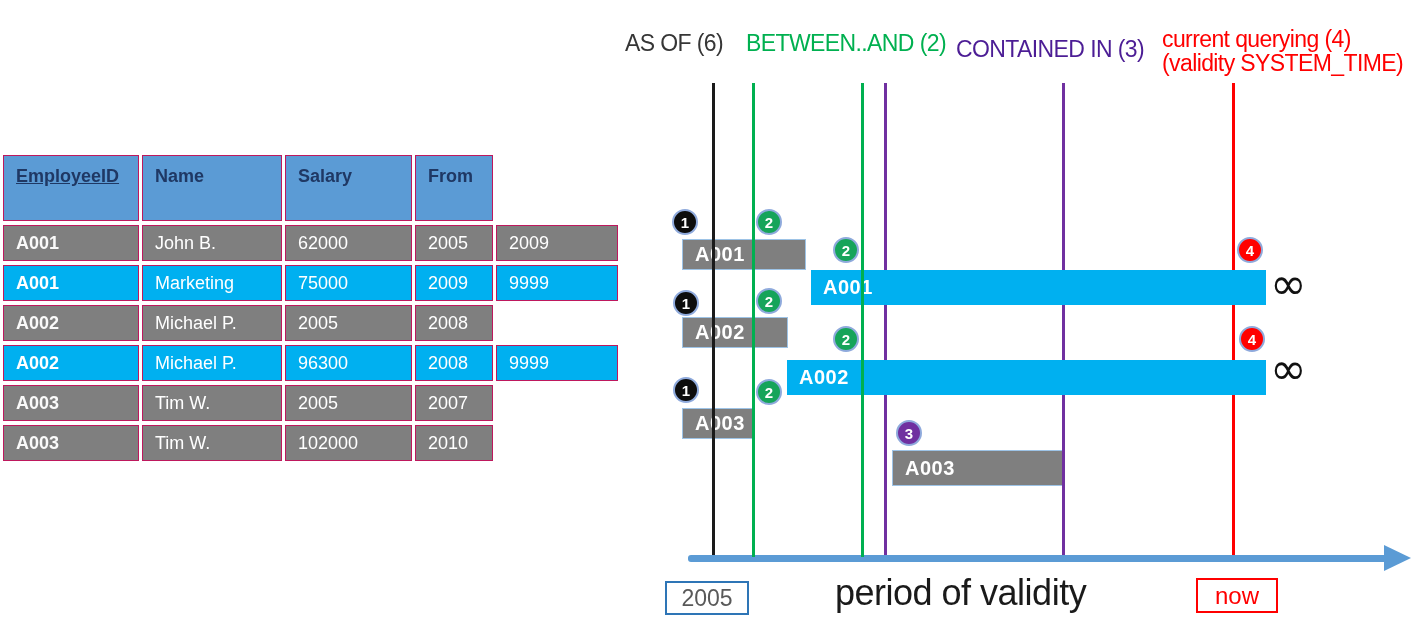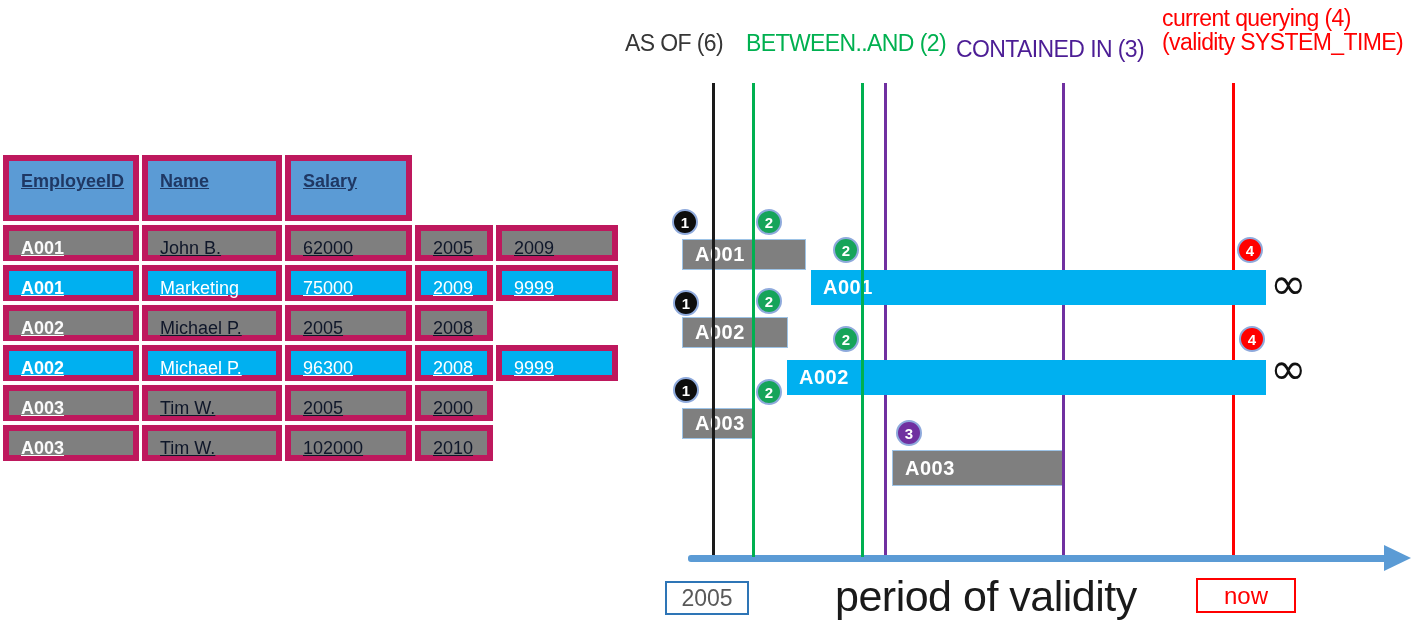--- a/index.html
+++ b/index.html
@@ -4,33 +4,33 @@
 <style>
   html,body{margin:0;padding:0;background:#fff;}
   .canvas{
     position:relative;width:1428px;height:637px;background:#ffffff;
     font-family:"Liberation Sans", sans-serif;overflow:hidden;
   }
 
   
   .emp-table{position:absolute;left:3px;top:155px;}
   .t-row{display:grid;grid-template-columns:136px 140px 127px 78px 122px;column-gap:3px;margin-bottom:4px;}
-  .t-cell{box-sizing:border-box;border:6px solid #be185d;text-decoration:underline;}
+  .t-cell{box-sizing:border-box;border:1px solid #be185d;}
   .h-cell{height:66px;background:#5B9BD5;color:#1F3864;font-weight:bold;font-size:18px;padding:10px 0 0 12px;}
   .h-cell .u{text-decoration:underline;}
-  .d-cell{height:36px;background:#7F7F7F;color:#0f172a;font-size:18px;padding:7px 0 0 12px;}
+  .d-cell{height:36px;background:#7F7F7F;color:#ffffff;font-size:18px;padding:7px 0 0 12px;}
   .t-row.hl .d-cell{background:#00B0F0;color:#ffffff;}
   .col-id{font-weight:bold;color:#FAFAFA;}
 
   
   .legend{position:absolute;font-size:23px;letter-spacing:-0.6px;white-space:nowrap;font-weight:400;}
   .legend.asof{left:625px;top:30px;color:#363636;}
   .legend.between{left:746px;top:30px;color:#00B050;}
   .legend.contained{left:956px;top:36px;color:#4c1d95;text-align:center;}
-  .legend.current{left:1162px;top:6px;color:#FF0000;line-height:24px;}
+  .legend.current{left:1162px;top:27px;color:#FF0000;line-height:24px;}
 
   
   .vline{position:absolute;top:83px;height:474px;width:3px;z-index:2;}
   .vline.black{background:#1a1a1a;}
   .vline.green{background:#00B050;z-index:4;}
   .vline.purple{background:#7030A0;}
   .vline.red{background:#FF0000;}
 
   .bar{position:absolute;box-sizing:border-box;display:flex;align-items:center;
        color:#fff;font-weight:bold;font-size:20px;padding-left:12px;letter-spacing:0.5px;}
@@ -48,35 +48,36 @@
   .inf{position:absolute;z-index:4;color:#111;font-size:44px;line-height:1;
        font-family:"DejaVu Sans", sans-serif;}
 
   .axis-line{position:absolute;left:688px;top:555px;width:700px;height:7px;background:#5B9BD5;border-radius:3px;z-index:2;}
   .axis-arrow{position:absolute;left:1384px;top:545px;width:0;height:0;z-index:2;
               border-left:27px solid #5B9BD5;border-top:13px solid transparent;border-bottom:13px solid transparent;}
 
   .box-label{position:absolute;box-sizing:border-box;text-align:center;background:#fff;}
   .box-2005{left:665px;top:581px;width:84px;height:34px;border:2px solid #2E75B6;color:#595959;
             font-size:23px;line-height:30px;}
-  .box-now{left:1196px;top:578px;width:100px;height:35px;border:2px solid #FF0000;color:#FF0000;
+  .box-now{left:1196px;top:578px;width:82px;height:35px;border:2px solid #FF0000;color:#FF0000;
            font-size:24px;line-height:31px;}
-  .axis-title{position:absolute;left:835px;top:572px;color:#1a1a1a;font-size:43px;
+  .axis-title{position:absolute;left:835px;top:572px;color:#1a1a1a;font-size:36px;
               letter-spacing:-0.5px;white-space:nowrap;font-weight:400;}
 </style>
 </head>
 <body>
 
 <div class="canvas">
 
   <div class="emp-table">
     <div class="t-row">
       <div class="t-cell h-cell"><span class="u">EmployeeID</span></div>
       <div class="t-cell h-cell">Name</div>
       <div class="t-cell h-cell">Salary</div>
+      <div class="t-cell h-cell">From</div>
     </div>
 
     <div class="t-row">
       <div class="t-cell d-cell col-id">A001</div>
       <div class="t-cell d-cell">John B.</div>
       <div class="t-cell d-cell">62000</div>
       <div class="t-cell d-cell">2005</div>
       <div class="t-cell d-cell">2009</div>
     </div>
 
@@ -100,21 +101,21 @@
       <div class="t-cell d-cell">Michael P.</div>
       <div class="t-cell d-cell">96300</div>
       <div class="t-cell d-cell">2008</div>
       <div class="t-cell d-cell">9999</div>
     </div>
 
     <div class="t-row">
       <div class="t-cell d-cell col-id">A003</div>
       <div class="t-cell d-cell">Tim W.</div>
       <div class="t-cell d-cell">2005</div>
-      <div class="t-cell d-cell">2000</div>
+      <div class="t-cell d-cell">2007</div>
     </div>
 
     <div class="t-row">
       <div class="t-cell d-cell col-id">A003</div>
       <div class="t-cell d-cell">Tim W.</div>
       <div class="t-cell d-cell">102000</div>
       <div class="t-cell d-cell">2010</div>
     </div>
   </div>
 

